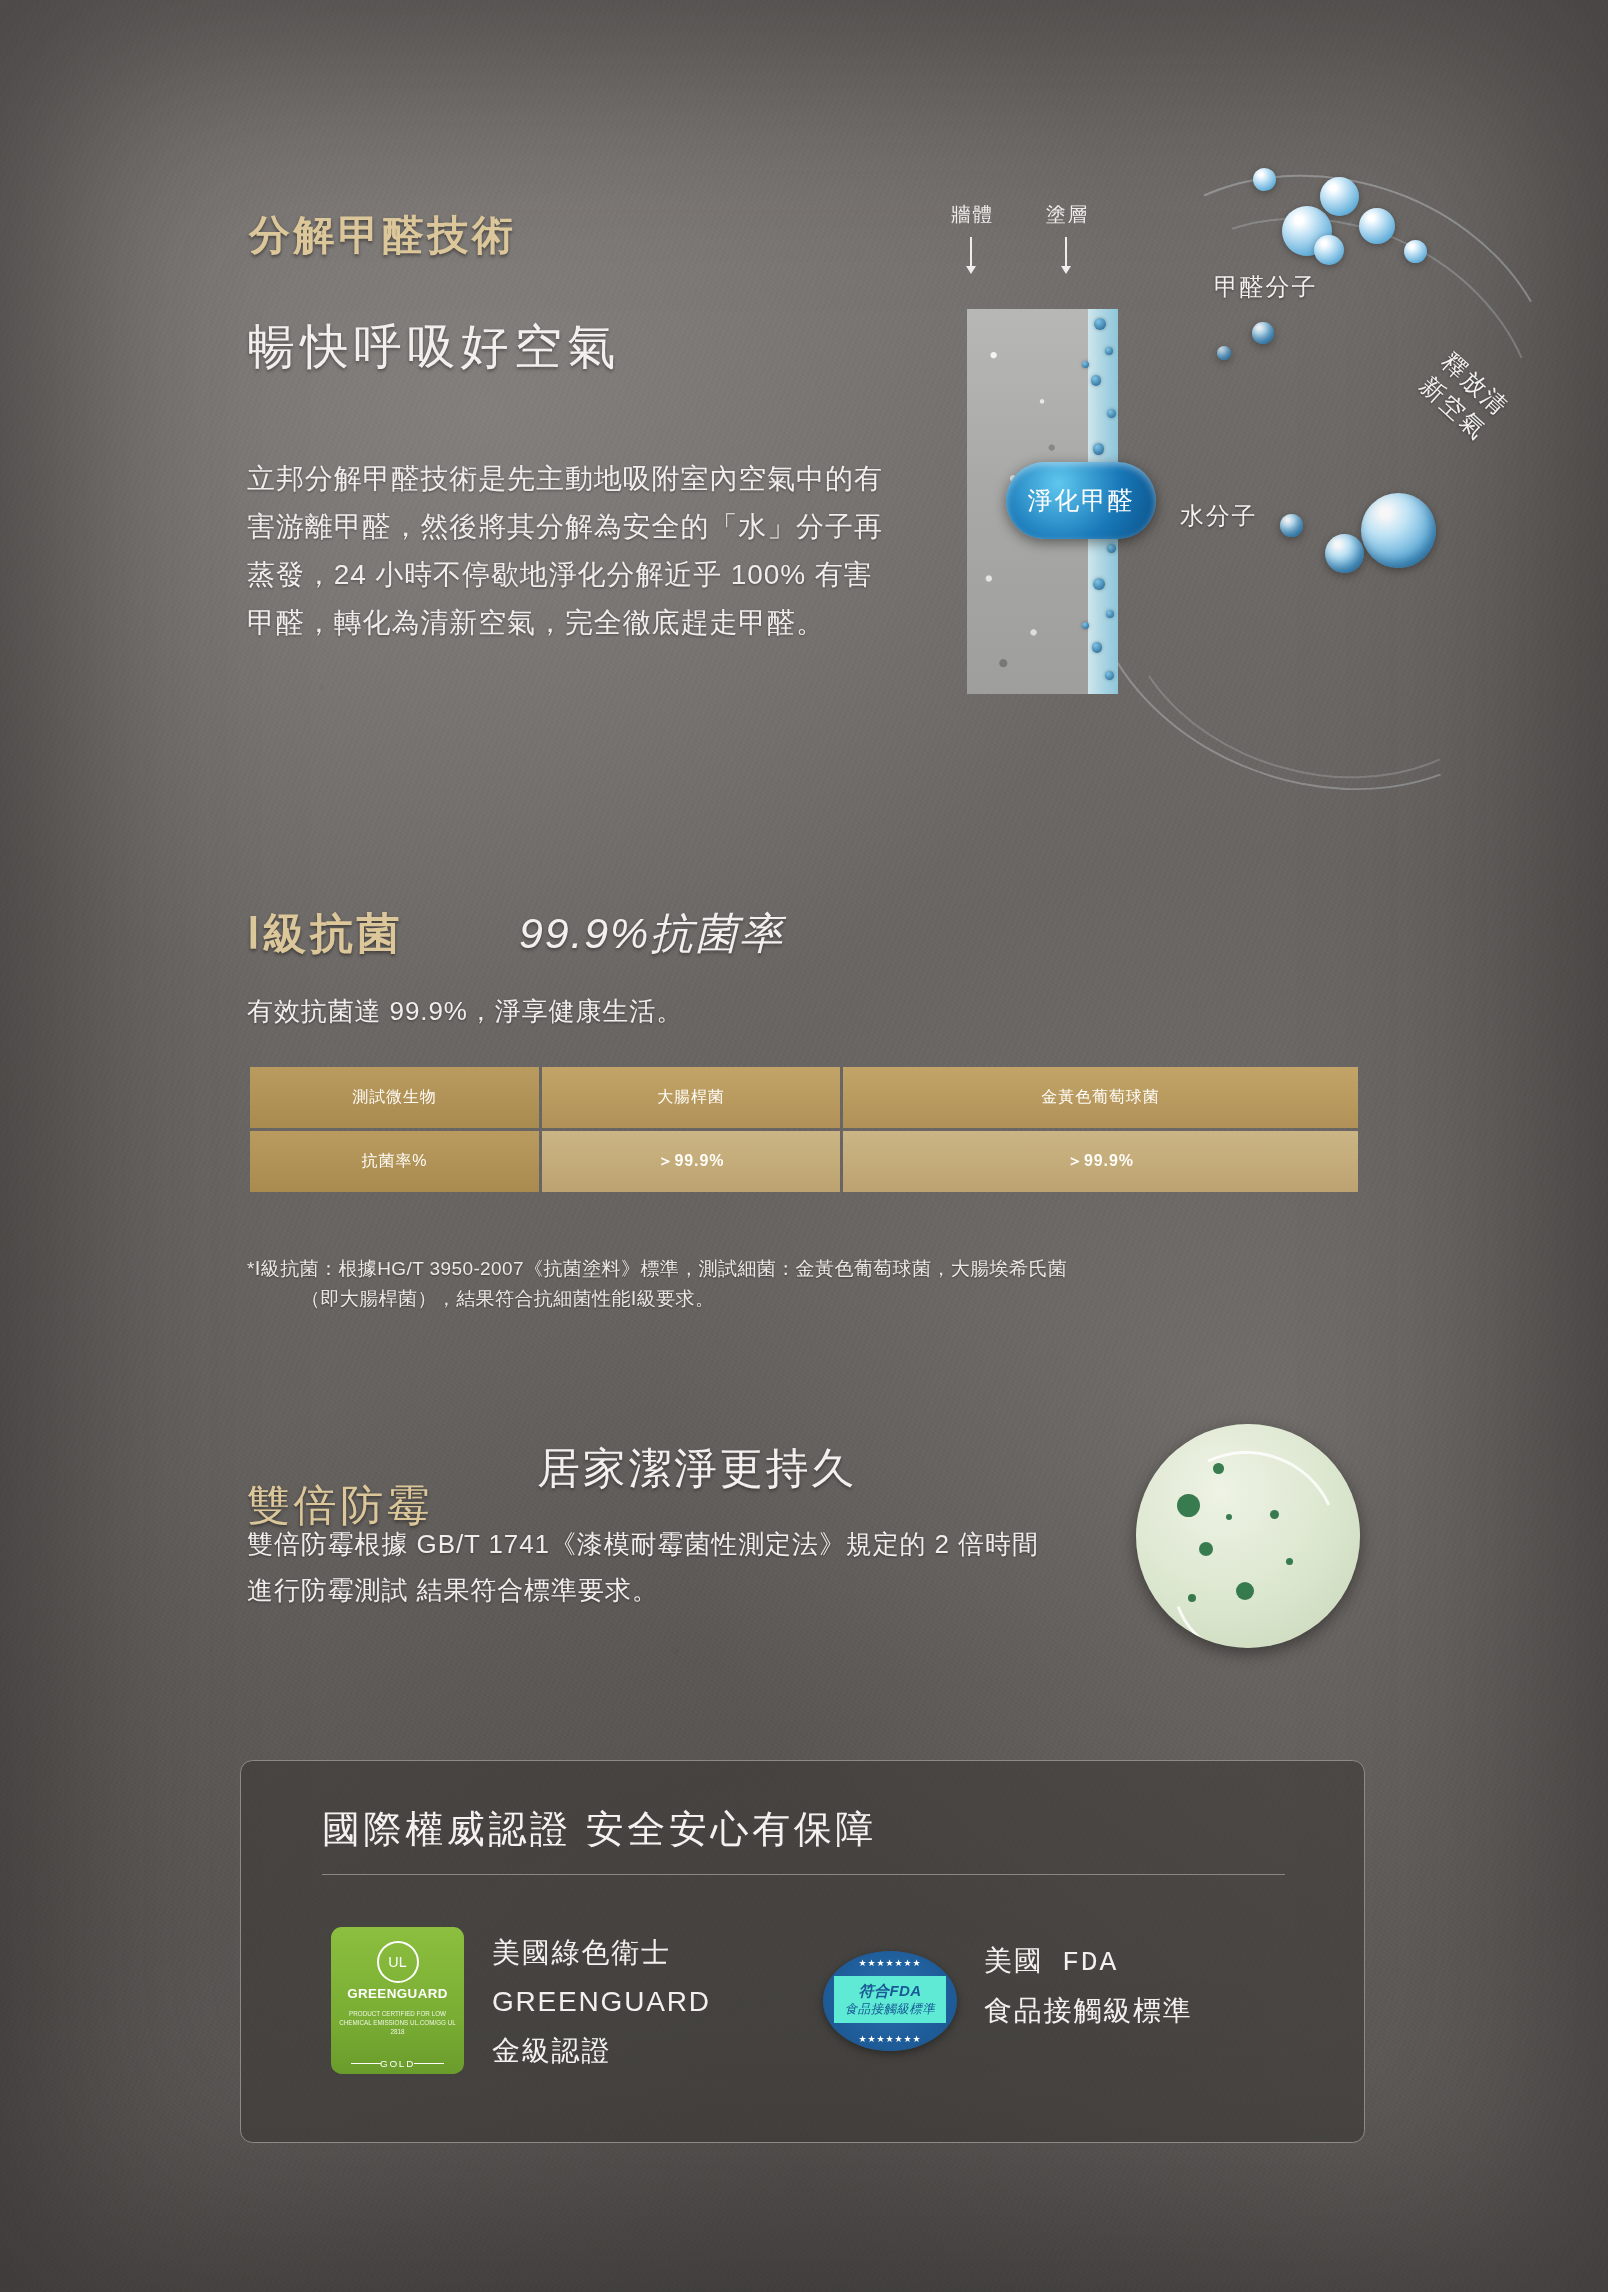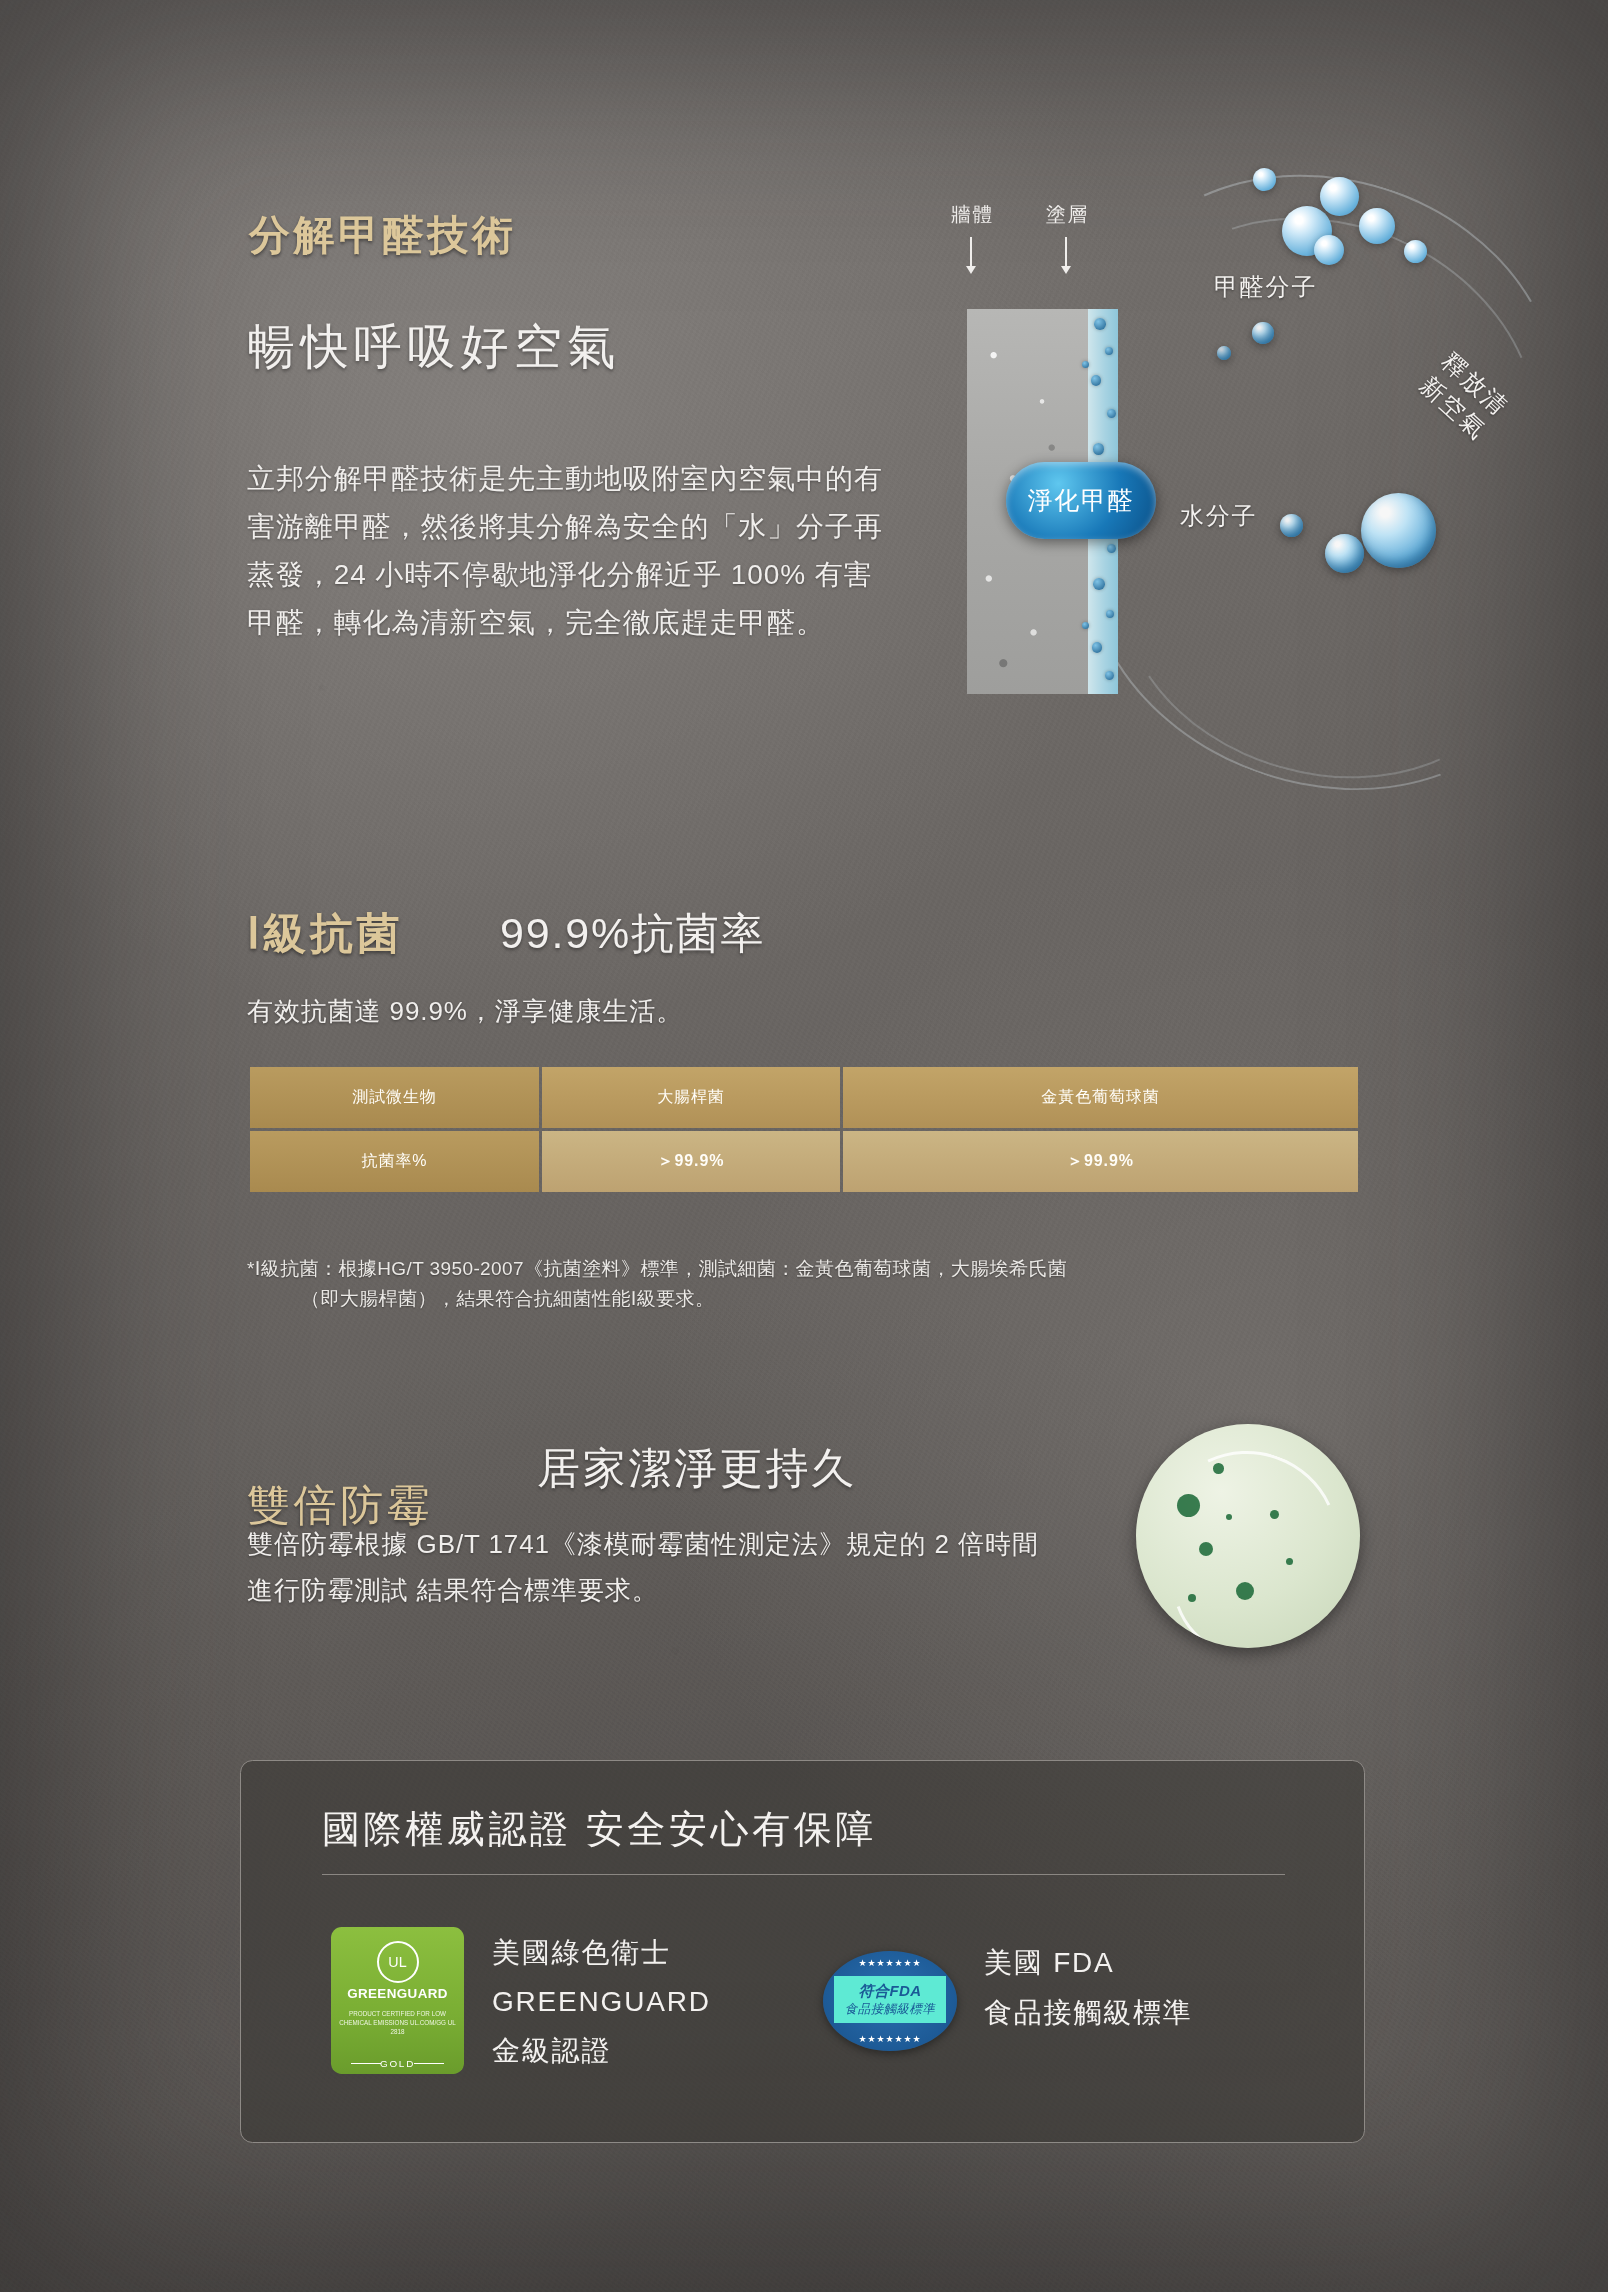--- a/index.html
+++ b/index.html
@@ -135,23 +135,24 @@
     border-radius: 50%;
   }
 
   
   .s2-gold {
     position: absolute; left: 247px; top: 905px;
     font-size: 43px; font-weight: bold; letter-spacing: 3.6px; color: #dcc79a;
     text-shadow: 0 1.8px 3.6px rgba(0,0,0,0.45);
   }
   .s2-white {
-    position: absolute; left: 500px; top: 905px;
+    position: absolute; left: 519px; top: 905px;
     font-size: 43px; letter-spacing: 1.8px; color: #f2f0ee;
     text-shadow: 0 1.8px 3.6px rgba(0,0,0,0.4);
+    font-style: italic;
   }
   .s2-sub {
     position: absolute; left: 247px; top: 994px;
     font-size: 26px; color: #f0eeec; letter-spacing: 0.9px;
     text-shadow: 0 0.9px 2.7px rgba(0,0,0,0.4);
   }
   .tbl {
     position: absolute; left: 247px; top: 1064px; width: 1114px;
     border-collapse: separate; border-spacing: 3.6px;
   }
@@ -267,21 +268,21 @@
     align-items: center; justify-content: center; font-style: italic;
   }
   .fda-inner b { color: #1a5a96; font-size: 15px; letter-spacing: 0.4px; }
   .fda-inner span { color: #1a5a96; font-size: 12.5px; letter-spacing: 0.4px; }
   .fda-stars {
     position: absolute; left: 0; right: 0; color: #ffffff; font-size: 9px;
     text-align: center; letter-spacing: 0.9px;
   }
   .cert-text-2 {
     position: absolute; left: 743px; top: 177px;
-    font-size: 28px; line-height: 1.8; color: #f3f1ef; letter-spacing: 1.8px;
+    font-size: 28px; line-height: 1.8; color: #f3f1ef; letter-spacing: 1.8px; font-family: Liberation Mono, monospace;
   }
 </style>
 </head>
 <body>
 
 <div class="page"></div>
 <div class="grain"></div>
 <div class="vignette"></div>
 
 <div class="content">

